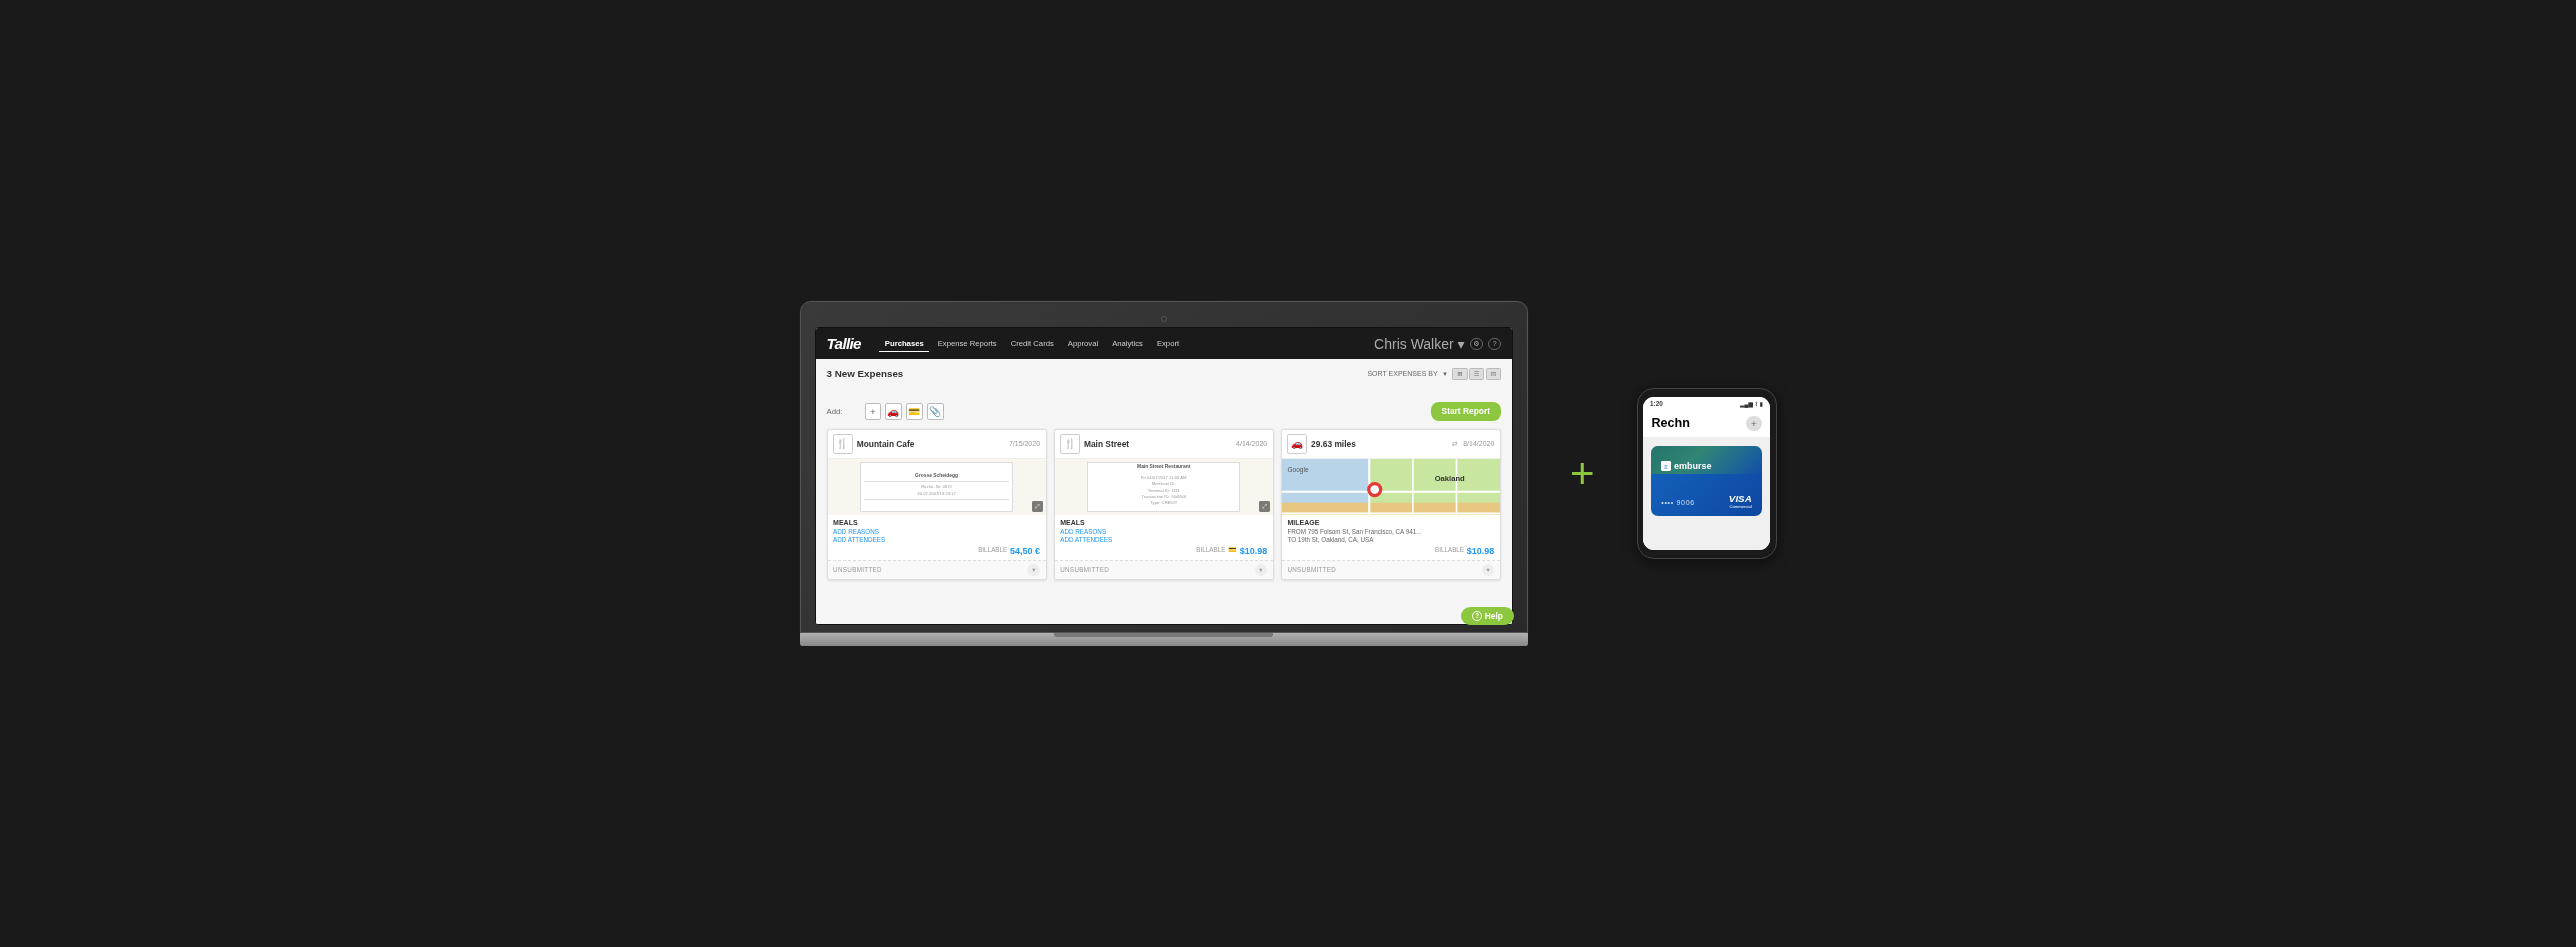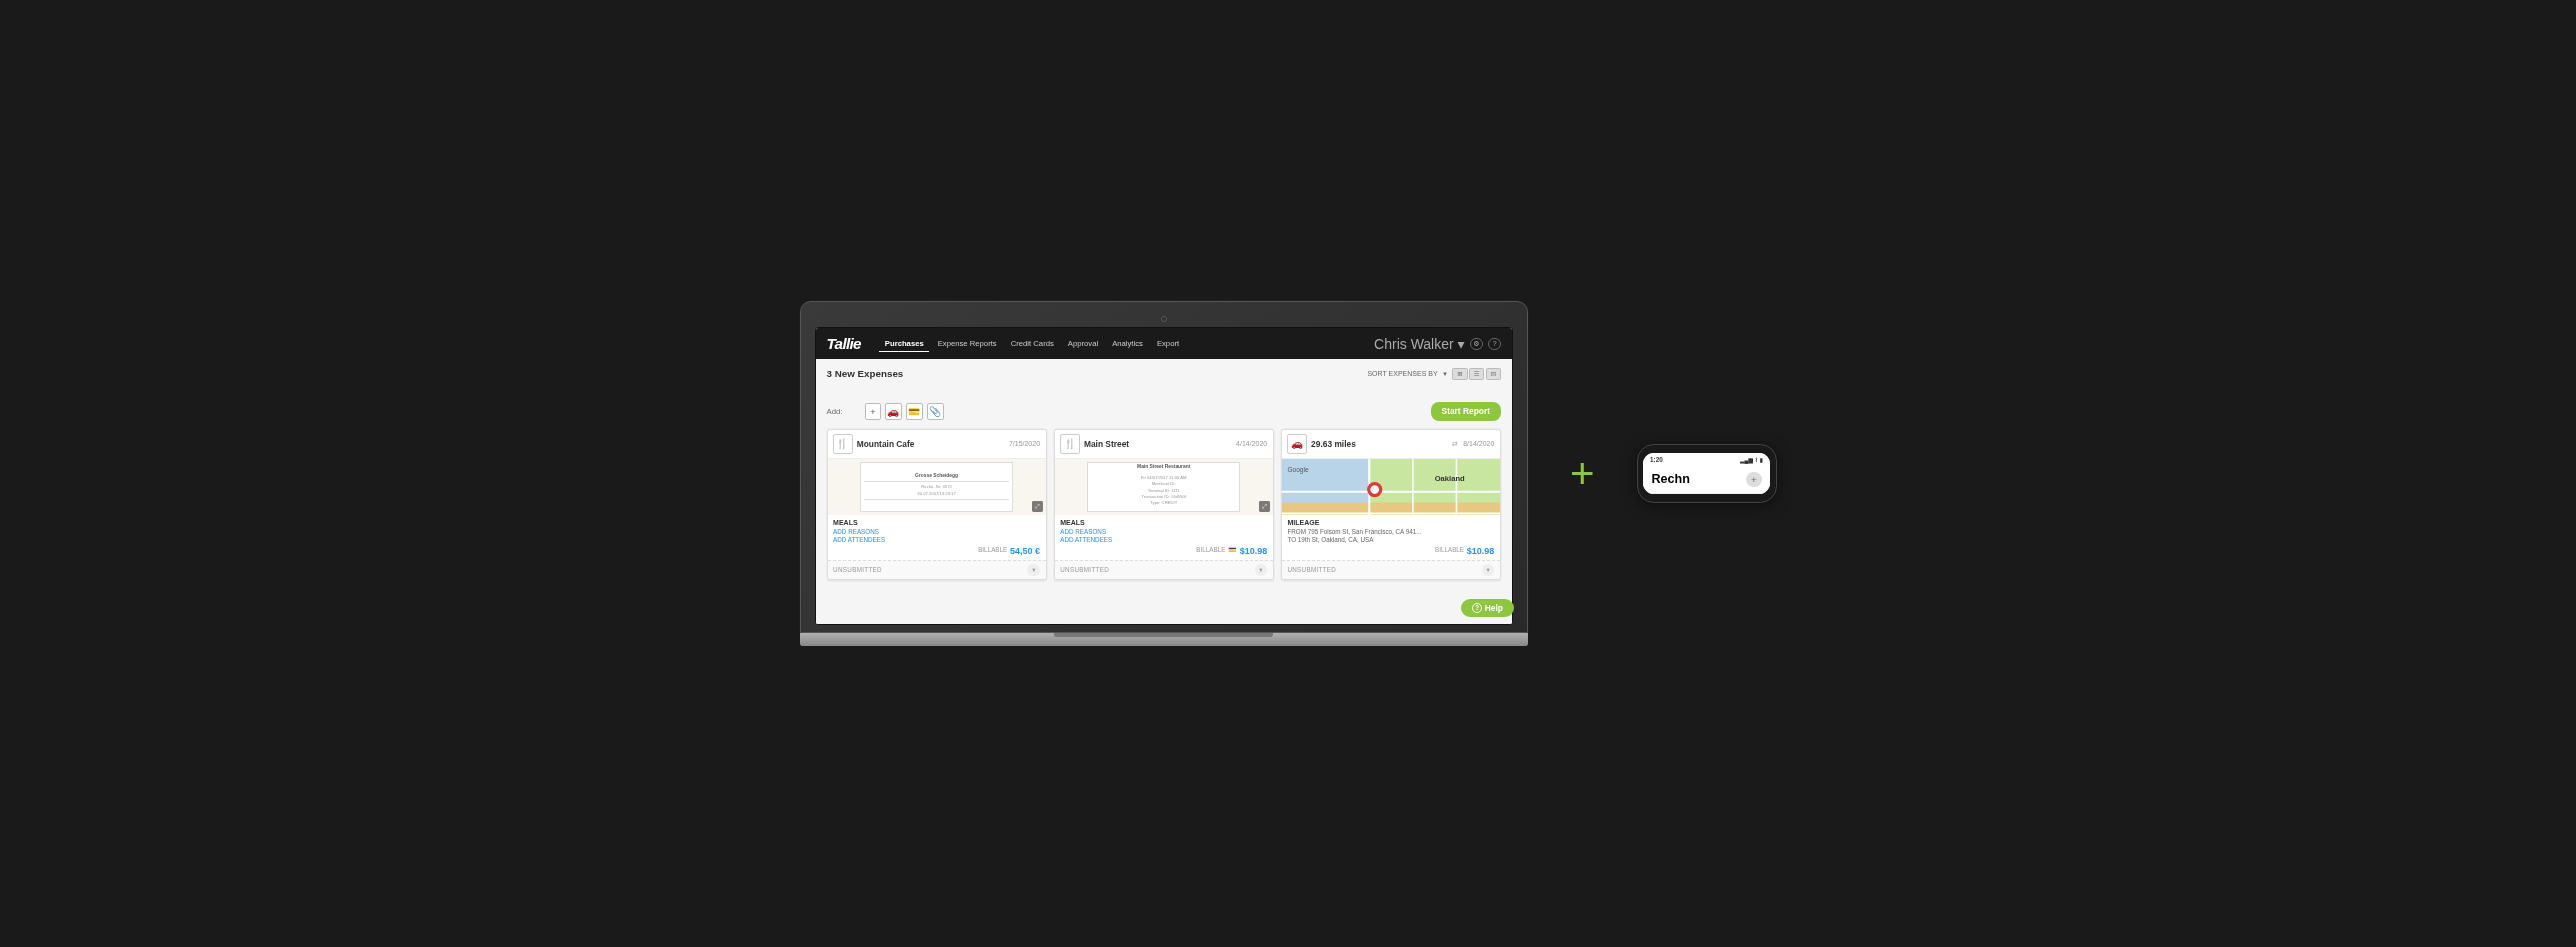--- a/index.html
+++ b/index.html
@@ -396,21 +396,21 @@
       display: flex;
       align-items: center;
       justify-content: center;
       cursor: pointer;
       font-size: 6.3px;
       color: #999;
     }
 
     .help-btn {
       position: absolute;
-      bottom: 29px;
+      bottom: 21px;
       right: 14px;
       background: #8dc63f;
       color: #fff;
       border: none;
       border-radius: 14px;
       padding: 4.2px 11px;
       font-size: 8.4px;
       font-weight: 600;
       cursor: pointer;
       display: flex;
@@ -762,17 +762,31 @@
             <span>⌇</span>
             <span>▮</span>
           </div>
         </div>
 
         <div class="wallet-header">
           <span class="wallet-title">Rechn</span>
           <div class="wallet-add-btn">+</div>
         </div>
 
+        <div class="wallet-content">
+          <div class="credit-card">
+            <div class="card-top-gradient"></div>
+            <div class="emburse-logo">
+              <div class="emburse-e">≡</div>
+              <span>emburse</span>
+            </div>
+            <div class="card-number">•••• 9006</div>
+            <div class="visa-logo">
+              <span>VISA</span>
+              <span class="visa-commercial">Commercial</span>
+            </div>
+          </div>
+        </div>
       </div>
     </div>
   </div>
 </div>
 
 
 </body></html>

